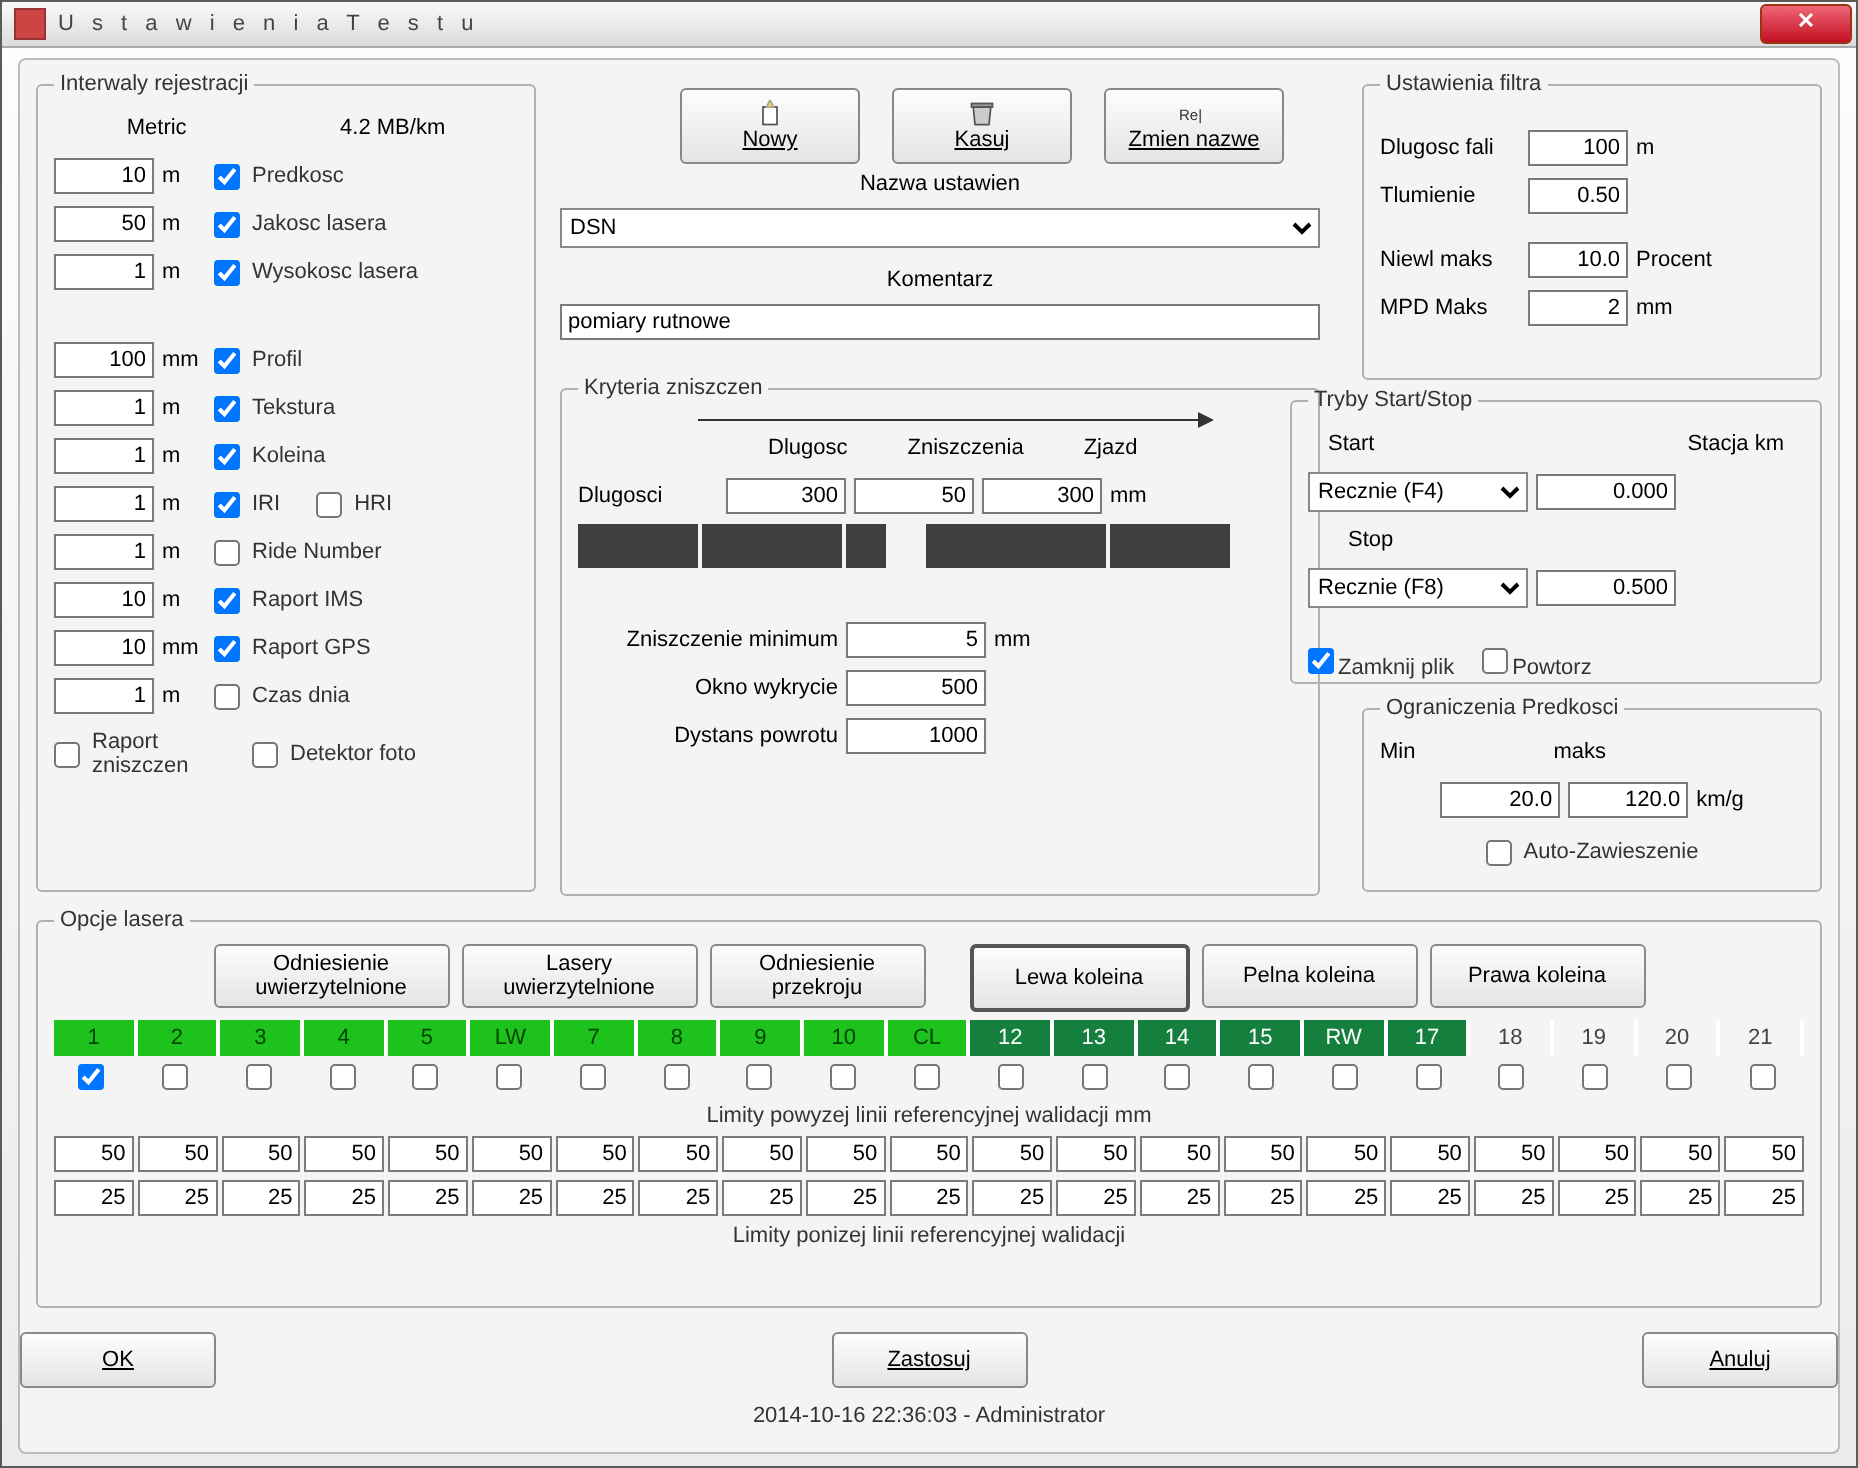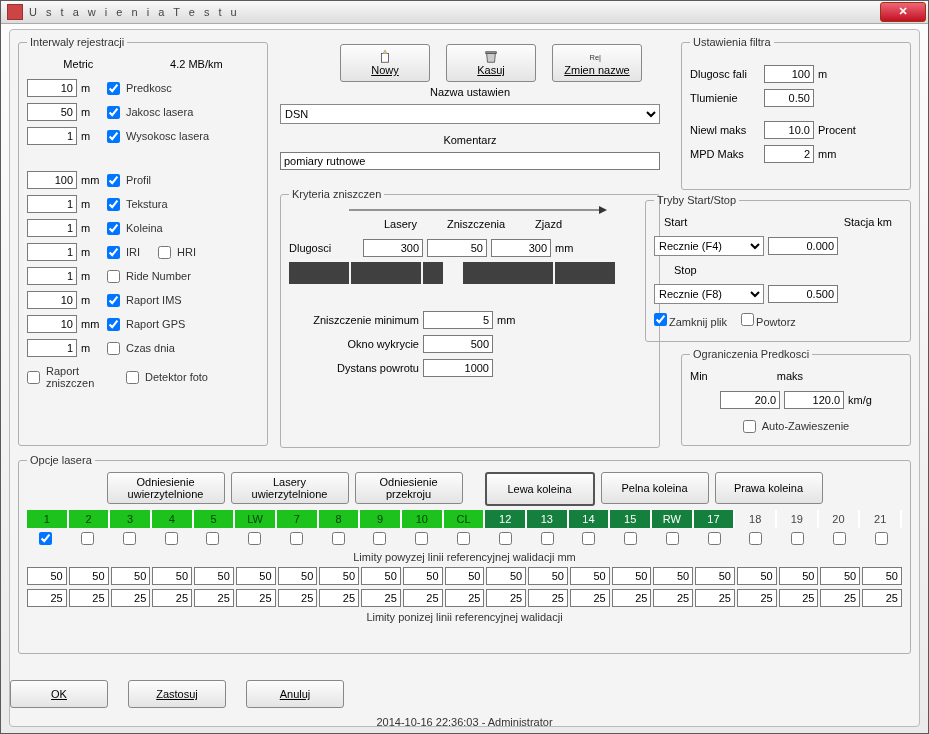--- a/index.html
+++ b/index.html
@@ -156,22 +156,22 @@
     grid-template-columns: repeat(21, 1fr);
     gap: 2px;
     margin-top: 4px;
   }
   .cbrow > div { text-align: center; }
   .limitrow input { width: 100%; height: 18px; text-align: right; }
   .caption { text-align: center; font-size: 11px; color: #333; margin-top: 4px; }
   .btnbar {
     display: flex;
     gap: 20px;
-    justify-content: flex-start;
-    margin-top: 18px;
+    justify-content: space-between;
+    margin-top: 4px;
   }
   .btnbar .smallbtn { min-width: 80px; height: 26px; }
   select {
     height: 20px;
     border: 1px solid #888;
     font-size: 11px;
     background: #fff;
   }
   
   .dbarwrap { display: flex; align-items: center; gap: 2px; margin: 4px 0 10px 0; }
@@ -312,21 +312,21 @@
 
     <fieldset style="left:270px; top:158px; width:380px; height:260px;">
       <legend>Kryteria zniszczen</legend>
       <div style="position:relative; height:8px;">
         <svg width="260" height="12" style="position:absolute;left:60px;top:-2px">
             <line x1="0" y1="6" x2="250" y2="6" stroke="#333"></line>
             <polygon points="250,2 258,6 250,10" fill="#333"></polygon>
           </svg>
       </div>
       <div class="row" style="justify-content:flex-start; padding-left:95px; gap:30px;">
-        <span>Lasery</span>
+        <span>Dlugosc</span>
         <span>Zniszczenia</span>
         <span>Zjazd</span>
       </div>
       <div class="row">
         <span style="width:70px">Dlugosci</span>
         <input class="w60" type="text" value="300" style="">
         <input class="w60" type="text" value="50" style="">
         <input class="w60" type="text" value="300" style="">
         <span>mm</span>
       </div>
@@ -388,21 +388,21 @@
         <select style="width:110px"><option>Recznie (F4)</option></select>
         <input class="w70" type="text" value="0.000" style="">
       </div>
       <div class="row" style="padding-left:20px;">
         <span>Stop</span>
       </div>
       <div class="row">
         <select style="width:110px"><option>Recznie (F8)</option></select>
         <input class="w70" type="text" value="0.500" style="">
       </div>
-      <div class="row" style="gap:14px;margin-top:6px">
+      <div class="row" style="gap:14px;margin-top:18px">
         <span><input type="checkbox" checked="" style=""><label>Zamknij plik</label></span>
         <span><input type="checkbox" style=""><label>Powtorz</label></span>
       </div>
     </fieldset>
 
     <fieldset style="right:8px; top:318px; width:230px; height:98px;">
       <legend>Ograniczenia Predkosci</legend>
       <div class="row" style="justify-content:space-between;">
         <span>Min</span>
         <span>maks</span>

